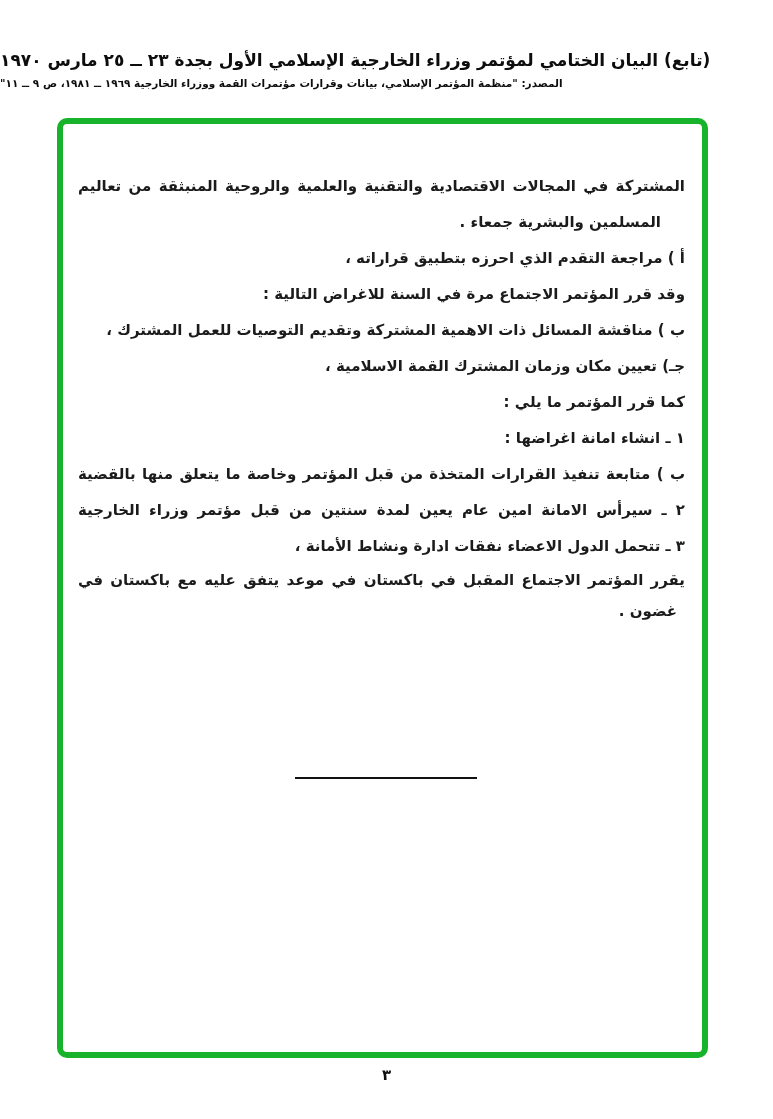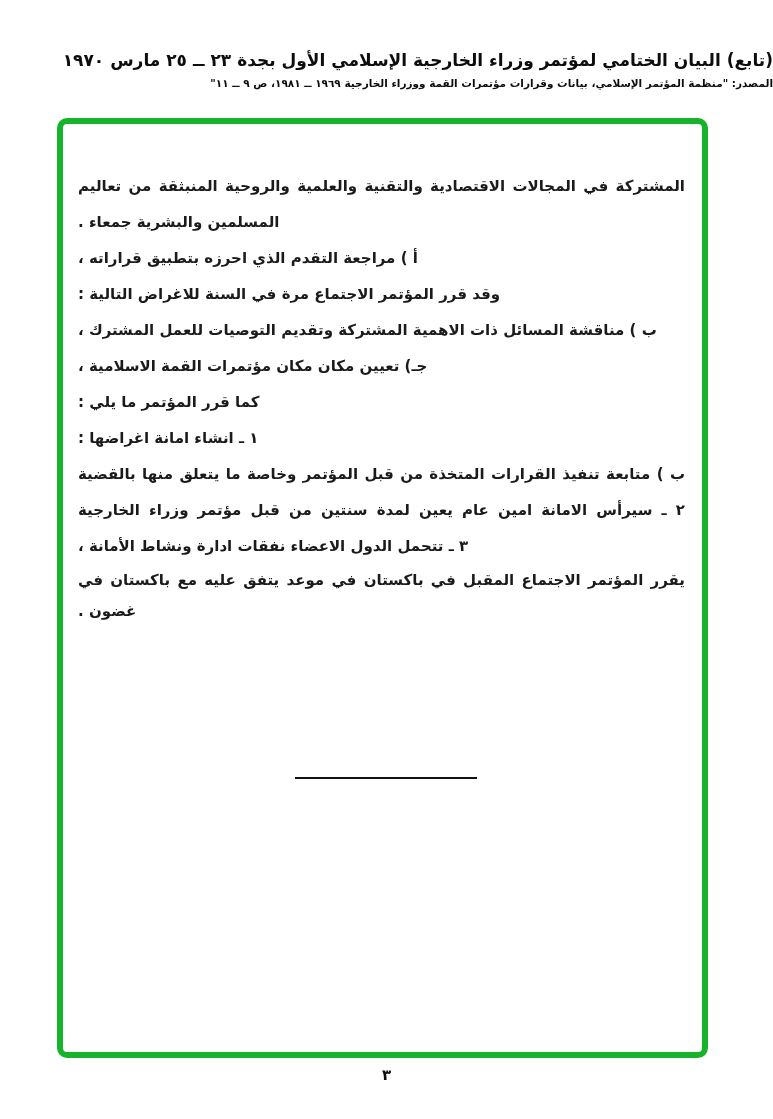--- a/index.html
+++ b/index.html
@@ -4,37 +4,37 @@
 <style>
   html,body{margin:0;padding:0;}
   body{
     width:773px;height:1119px;position:relative;overflow:hidden;
     background:#ffffff;color:#1b1b1b;
     font-family:"DejaVu Sans",sans-serif;
   }
   
   .header{
     position:absolute;top:50px;left:0;width:100%;
-    text-align:right;direction:rtl;color:#0d0d0d;
+    text-align:left;direction:rtl;color:#0d0d0d;
   }
   .header-title{font-size:17px;font-weight:bold;}
   .header-source{font-size:10.5px;font-weight:bold;margin-top:7px;}
   
   .frame{
     position:absolute;left:57px;top:118px;width:651px;height:940px;
     box-sizing:border-box;border:6px solid #16b32b;border-radius:10px;
     background:transparent;
   }
   
   .textblock{
     position:absolute;top:170px;right:88px;width:607px;
     direction:rtl;font-size:15px;font-weight:bold;color:#1b1b1b;
   }
   .line{
-    height:36px;line-height:32px;text-align:left;white-space:nowrap;
+    height:36px;line-height:32px;text-align:right;white-space:nowrap;
   }
   .line.justify{
     text-align:justify;text-align-last:justify;white-space:normal;
     overflow:hidden;
   }
   .line.short{height:31px;line-height:28px;}
   .line.indent-r{padding-right:24px;}
   .line.indent-r-sm{padding-right:8px;}
   
   .divider{
@@ -56,21 +56,21 @@
 </div>
 
 <div class="frame"></div>
 
 <div class="textblock">
   <div class="line justify">المشتركة في المجالات الاقتصادية والتقنية والعلمية والروحية المنبثقة من تعاليم الاسلام الخالدة لمصلح</div>
   <div class="line indent-r">المسلمين والبشرية جمعاء .</div>
   <div class="line">أ ) مراجعة التقدم الذي احرزه بتطبيق قراراته ،</div>
   <div class="line">وقد قرر المؤتمر الاجتماع مرة في السنة للاغراض التالية :</div>
   <div class="line">ب ) مناقشة المسائل ذات الاهمية المشتركة وتقديم التوصيات للعمل المشترك ،</div>
-  <div class="line">جـ) تعيين مكان مكان مؤتمرات القمة الاسلامية ،</div>
+  <div class="line">جـ) تعيين مكان وزمان المشترك القمة الاسلامية ،</div>
   <div class="line">كما قرر المؤتمر ما يلي :</div>
   <div class="line">١ ـ انشاء امانة اغراضها :</div>
   <div class="line justify">ب ) متابعة تنفيذ القرارات المتخذة من قبل المؤتمر وخاصة ما يتعلق منها بالقضية الفلسطينية ، .</div>
   <div class="line justify">٢ ـ سيرأس الامانة امين عام يعين لمدة سنتين من قبل مؤتمر وزراء الخارجية وتختاره ماليزيا ،</div>
   <div class="line">٣ ـ تتحمل الدول الاعضاء نفقات ادارة ونشاط الأمانة ،</div>
   <div class="line justify short">يقرر المؤتمر الاجتماع المقبل في باكستان في موعد يتفق عليه مع باكستان في المستقبل في غضون هذا</div>
   <div class="line short indent-r-sm">غضون .</div>
 </div>
 
 <div class="divider"></div>

